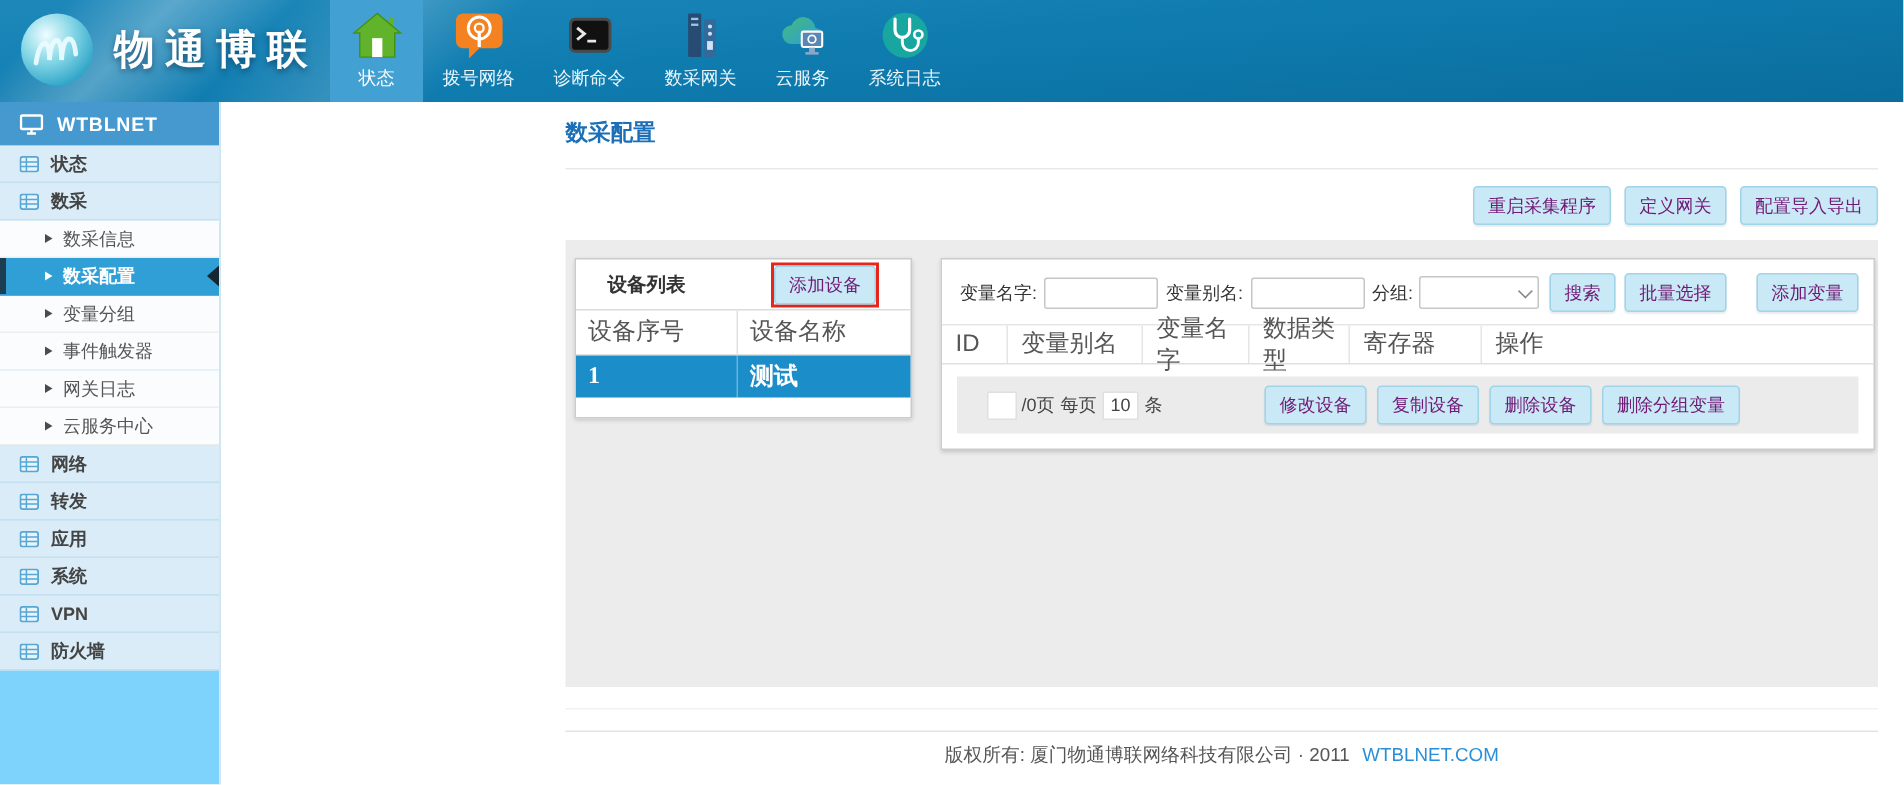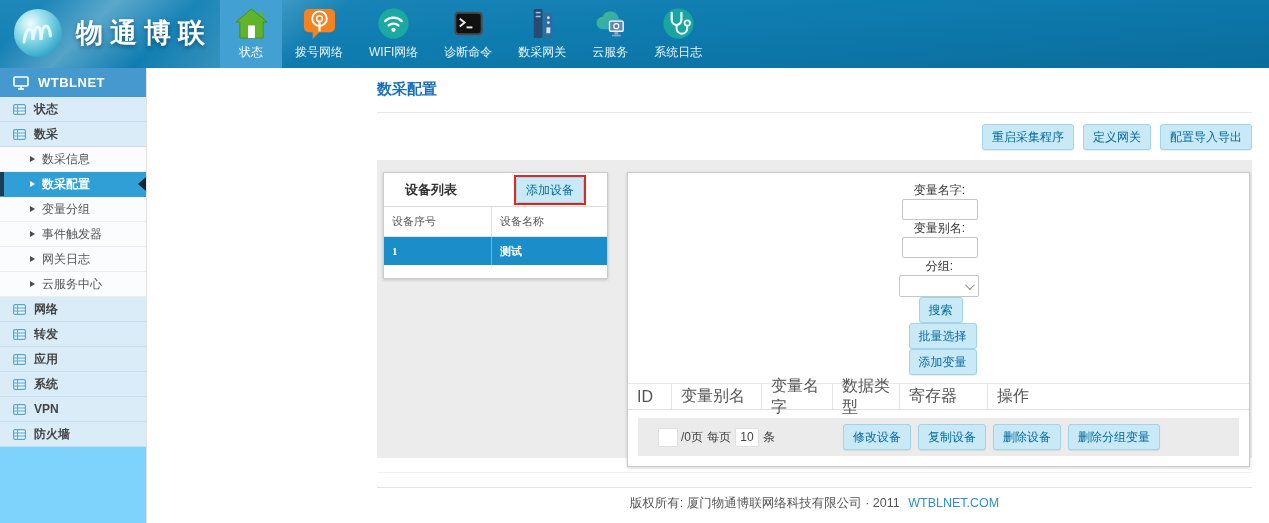--- a/index.html
+++ b/index.html
@@ -62,47 +62,47 @@
     border-top:7px solid transparent; border-bottom:7px solid transparent; border-right:8px solid #18272f;
   }
 
   
   .main { position:absolute; left:377px; top:68px; width:878px; }
   .page-title { margin-top:12px; color:#1a6fb8; font-size:15px; font-weight:bold; line-height:18px; }
   .title-rule { margin-top:14px; border-bottom:1px solid #e8e8e8; width:875px; }
   .toolbar { margin-top:11px; width:875px; display:flex; justify-content:flex-end; gap:9px; }
   .btn {
     display:inline-block; background:#c9e9f6; border:1px solid #9fd4e9; border-radius:3px;
-    color:#0369a1; font-size:12px; line-height:16px; padding:4px 9px; cursor:pointer;
+    color:#701a75; font-size:12px; line-height:16px; padding:4px 9px; cursor:pointer;
     white-space:nowrap; box-shadow:0 1px 1px rgba(0,0,0,.08); font-family:Liberation Sans, sans-serif;
   }
   .gray { margin-top:10px; position:relative; width:875px; height:298px; background:#ececec; }
 
   
   .device-panel {
     position:absolute; left:6px; top:12px; width:225px; background:#fff;
     border:1px solid #cbcbcb; box-shadow:0 1px 3px rgba(0,0,0,.18);
   }
   .dp-head { display:flex; align-items:center; justify-content:space-between; padding:4px 21px; border-bottom:1px solid #dcdcdc; height:34px; }
   .dp-title { font-size:13px; font-weight:bold; color:#333; }
   .red-box { border:2px solid #e8261d; }
-  .dp-cols, .dp-row { display:flex; align-items:center; font-size:11px;font-family:Liberation Serif, serif; }
+  .dp-cols, .dp-row { display:flex; align-items:center; font-size:16px;font-family:Liberation Serif, serif; }
   .dp-cols { height:30px; color:#555; border-bottom:1px solid #e2e2e2; }
   .dp-c1 { width:107px; padding-left:8px; }
   .dp-c2 { flex:1; padding-left:8px; border-left:1px solid #e2e2e2; align-self:stretch; display:flex; align-items:center; }
   .dp-row.selected { background:#1b8dc8; color:#fff; font-weight:bold; height:28px; }
   .dp-row.selected .dp-c2 { border-left-color:rgba(255,255,255,.35); }
   .dp-empty { height:13px; }
 
   
   .var-panel {
     position:absolute; left:250px; top:12px; right:2px; background:#fff;
     border:1px solid #cbcbcb; box-shadow:0 1px 3px rgba(0,0,0,.18);
   }
-  .filter-row { display:flex; align-items:center; padding:9px 10px 8px 12px; font-size:12px; color:#333;flex-direction:column; }
+  .filter-row { display:flex; align-items:center; padding:9px 10px 8px 12px; font-size:12px; color:#333; }
   .tinput { width:76px; height:21px; border:1px solid #c6c6c6; border-radius:2px; margin:0 5px; font-size:12px; padding:0 4px; font-family:inherit; }
   .sel {
     width:80px; height:22px; border:1px solid #c6c6c6; border-radius:2px; background:#fff;
     margin:0 5px 0 4px; display:flex; align-items:center; justify-content:flex-end; padding-right:6px; cursor:pointer;
   }
   .chev { width:7px; height:7px; border-right:1.6px solid #888; border-bottom:1.6px solid #888; transform:rotate(45deg) translateY(-2px); }
   .spacer { flex:1; }
   .filter-row .btn { margin-left:6px; }
   .vt-head { display:flex; align-items:stretch; border-top:1px solid #e6e6e6; border-bottom:1px solid #e0e0e0; height:27px; font-size:16px; color:#555; }
   .vt-cell { display:flex; align-items:center; padding-left:9px; }
@@ -158,29 +158,20 @@
       <svg class="nav-icon" viewBox="0 0 36 36">
         <path d="M7 3 h22 a5 5 0 0 1 5 5 v14 a5 5 0 0 1 -5 5 h-11 l-7 7 v-7 h-4 a5 5 0 0 1 -5 -5 v-14 a5 5 0 0 1 5 -5 z" fill="#f58220"></path>
         <circle cx="18" cy="13" r="7.5" fill="none" stroke="#fff" stroke-width="2"></circle>
         <circle cx="18" cy="13" r="3" fill="none" stroke="#fff" stroke-width="1.6"></circle>
         <line x1="18" y1="15" x2="18" y2="26" stroke="#fff" stroke-width="2.2"></line>
       </svg>
       <span class="nav-label">拨号网络</span>
     </div>
     <div class="nav-item">
       <svg class="nav-icon" viewBox="0 0 36 36">
-        <circle cx="18" cy="18" r="15.5" fill="#1ca9a1"></circle>
-        <path d="M9.5 15.5 a12 12 0 0 1 17 0" stroke="#fff" stroke-width="2.4" fill="none" stroke-linecap="round"></path>
-        <path d="M13 20 a7.5 7.5 0 0 1 10 0" stroke="#fff" stroke-width="2.4" fill="none" stroke-linecap="round"></path>
-        <circle cx="18" cy="24.5" r="2.2" fill="#fff"></circle>
-      </svg>
-      <span class="nav-label">WIFI网络</span>
-    </div>
-    <div class="nav-item">
-      <svg class="nav-icon" viewBox="0 0 36 36">
         <rect x="3.5" y="6" width="29" height="24" rx="4" fill="#4a4a4a"></rect>
         <rect x="5.5" y="8" width="25" height="20" rx="2.5" fill="#111"></rect>
         <path d="M9 13 l5 4 -5 4" stroke="#e8e8e8" stroke-width="2" fill="none"></path>
         <line x1="16" y1="22" x2="22" y2="22" stroke="#e8e8e8" stroke-width="2"></line>
       </svg>
       <span class="nav-label">诊断命令</span>
     </div>
     <div class="nav-item">
       <svg class="nav-icon" viewBox="0 0 36 36">
         <rect x="9" y="3" width="9" height="30" rx="1" fill="#274b73"></rect>

